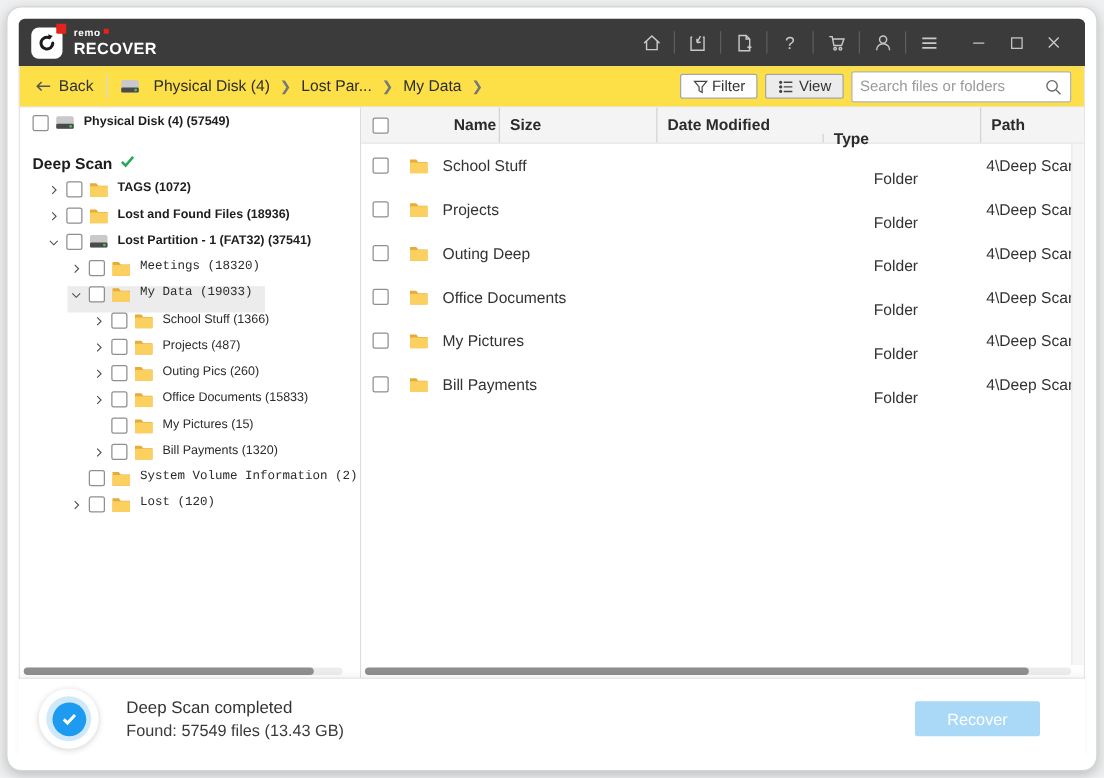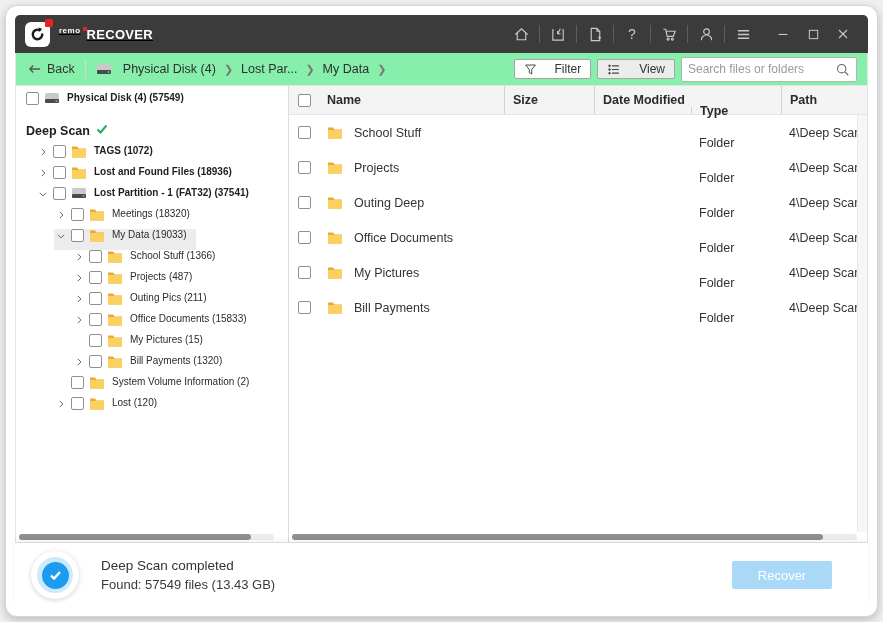--- a/index.html
+++ b/index.html
@@ -11,44 +11,44 @@
   }
   
   .titlebar {
     height:38px; background:#3b3b3b; border-radius:5px 5px 0 0;
     display:flex; align-items:center; padding:0 10px; flex-shrink:0;
   }
   .logo { display:flex; align-items:center; gap:7px; }
   .logo-mark { position:relative; width:27px; height:27px; }
   .logo-sq { position:absolute; left:0; top:1px; width:25px; height:25px; background:#ffffff; border-radius:6px; display:flex; align-items:center; justify-content:center; }
   .logo-red { position:absolute; right:-1px; top:-2px; width:8px; height:8px; background:#e3231d; border-radius:1px; }
-  .logo-text { display:flex; flex-direction:row; line-height:1;text-decoration:underline; }
+  .logo-text { display:flex; flex-direction:column; line-height:1; }
   .logo-top { font-size:8px; font-weight:bold; color:#ffffff; letter-spacing:.5px; display:flex; align-items:flex-start; gap:2px; }
   .logo-top .dot { width:4px; height:4px; background:#e3231d; display:inline-block; }
   .logo-bottom { font-size:13px; font-weight:bold; color:#ffffff; letter-spacing:.3px; margin-top:1px; }
   .tb-icons { margin-left:auto; display:flex; align-items:center; }
   .tb-btn { width:30px; height:24px; display:flex; align-items:center; justify-content:center; cursor:pointer; }
   .tb-btn svg { stroke:#c9c9c9; fill:none; stroke-width:1.2; }
   .tb-q { color:#c9c9c9; font-size:14px; }
   .tb-div { width:1px; height:18px; background:#5d5d5d; margin:0 3px; }
   .tb-gap { width:10px; }
   
   .toolbar {
-    height:33px; background:#86efac; border:1px solid #e4e4e4; border-top:none;
+    height:33px; background:#fde047; border:1px solid #e4e4e4; border-top:none;
     display:flex; align-items:center; padding:0 8px; flex-shrink:0; gap:6px;
   }
   .back { display:flex; align-items:center; gap:5px; color:#333; font-size:12.5px; cursor:pointer; padding:0 4px; }
   .back svg { stroke:#555; fill:none; stroke-width:1.5; }
   .vdiv { width:1px; height:20px; background:#d8d8d8; }
   .breadcrumb { display:flex; align-items:center; gap:4px; font-size:12.5px; color:#2e2e2e; }
   .crumb { cursor:pointer; padding:2px 2px; }
   .crumb-sep { color:#777; font-size:11px; padding:0 2px; }
   .spacer { flex:1; }
   .tool-btn {
-    display:flex; align-items:center; gap:18px; height:20px; padding:0 9px;
+    display:flex; align-items:center; gap:3px; height:20px; padding:0 9px;
     background:#fdfdfd; border:1px solid #a6a6a6; border-radius:2px; font-size:12px; color:#333; cursor:pointer;
   }
   .tool-btn.pressed { background:#ececec; }
   .tool-btn svg { stroke:#444; fill:none; stroke-width:1.2; }
   .searchbox {
     display:flex; align-items:center; width:176px; height:25px;
     background:#ffffff; border:1px solid #b3b3b3; border-radius:2px; padding:0 6px; margin-right:2px;
   }
   .searchbox input { border:none; outline:none; flex:1; font-size:12px; color:#333; font-family:inherit; min-width:0; }
   .searchbox input::placeholder { color:#9a9a9a; }
@@ -58,27 +58,27 @@
   .tree-panel { width:273px; flex-shrink:0; border-right:1px solid #dcdcdc; position:relative; padding:6px 0 10px 8px; overflow:hidden; background:#fff; }
   .tree-row { display:flex; align-items:flex-start; height:21px; width:max-content; padding:0 10px 0 0; font-size:10px; color:#2b2b2b; cursor:pointer; }
   .tree-row.bold { font-weight:bold; color:#1d1d1d; }
   .tree-row.selected { background:#ececec; }
   .tree-row .chev { width:14px; height:14px; display:flex; align-items:center; justify-content:center; flex-shrink:0; }
   .tree-row .chev svg { stroke:#4d4d4d; fill:none; stroke-width:1.4; }
   .tree-row .chev.down svg { transform:rotate(90deg); }
   .tree-row .chev.hidden svg { visibility:hidden; }
   .cbx { width:13px; height:13px; border:1px solid #8f8f8f; border-radius:2px; background:#fff; margin:0 5px 0 3px; flex-shrink:0; cursor:pointer; }
   .ticon { width:17px; display:flex; align-items:center; margin-right:6px; flex-shrink:0; }
-  .lvl1 { margin-left:12px; } .lvl2 { margin-left:30px; } .lvl3 { margin-left:48px; }
+  .lvl1 { margin-left:12px; } .lvl2 { margin-left:30px;font-family:Liberation Mono, monospace; } .lvl3 { margin-left:48px; }
   .root-row { margin-left:2px; height:24px; }
   .root-row .cbx { margin-left:0; }
   .scan-row { display:flex; align-items:center; gap:6px; height:24px; margin:3px 0 2px 2px; font-size:12.5px; font-weight:bold; color:#1d1d1d; }
   
   .list-panel { flex:1; display:flex; flex-direction:column; min-width:0; position:relative; background:#fff; }
-  .lheader { display:flex; align-items:center; height:29px; background:#f4f4f4; border-bottom:1px solid #e6e6e6; font-size:12.5px; font-weight:bold; color:#2b2b2b; flex-shrink:0; }
+  .lheader { display:flex; align-items:center; height:29px; background:#f4f4f4; border-bottom:1px solid #e6e6e6; font-size:12.5px; font-weight:bold; color:#2b2b2b; flex-shrink:0;gap:36px; }
   .lheader .cbx { margin:0 8px 0 9px; }
   .hcell { padding-left:8px; display:flex; align-items:center; align-self:stretch; }
   .hcell + .hcell { border-left:1px solid #d2d2d2; }
   .c-name { flex:1; min-width:0; }
   .c-size { width:90px; flex-shrink:0; }
   .c-date { width:97px; flex-shrink:0; }
   .c-type { width:90px; flex-shrink:0;margin-top:21px; }
   .c-path { width:86px; flex-shrink:0; overflow:hidden; white-space:nowrap; }
   .rows { flex:1; overflow:hidden; }
   .frow { display:flex; align-items:center; height:35px; font-size:12.5px; color:#333; cursor:default; }
@@ -376,21 +376,21 @@
                 <polyline points="6,3 11,8 6,13"></polyline>
               </svg>
             </span>
     <span class="cbx"></span>
     <span class="ticon">
               <svg width="16" height="13" viewBox="0 0 16 13">
     <path d="M1 1.5 h5 l1.6 2 h7.4 v9 h-14 z" fill="#e8ab38"></path>
     <rect x="1" y="4" width="14" height="8.5" rx="0.8" fill="#fcd05e"></rect>
   </svg>
             </span>
-    <span class="tlabel">Outing Pics (211)</span>
+    <span class="tlabel">Outing Pics (260)</span>
   </div>
           <div class="tree-row lvl3">
     <span class="chev">
               <svg width="10" height="10" viewBox="0 0 16 16">
                 <polyline points="6,3 11,8 6,13"></polyline>
               </svg>
             </span>
     <span class="cbx"></span>
     <span class="ticon">
               <svg width="16" height="13" viewBox="0 0 16 13">

